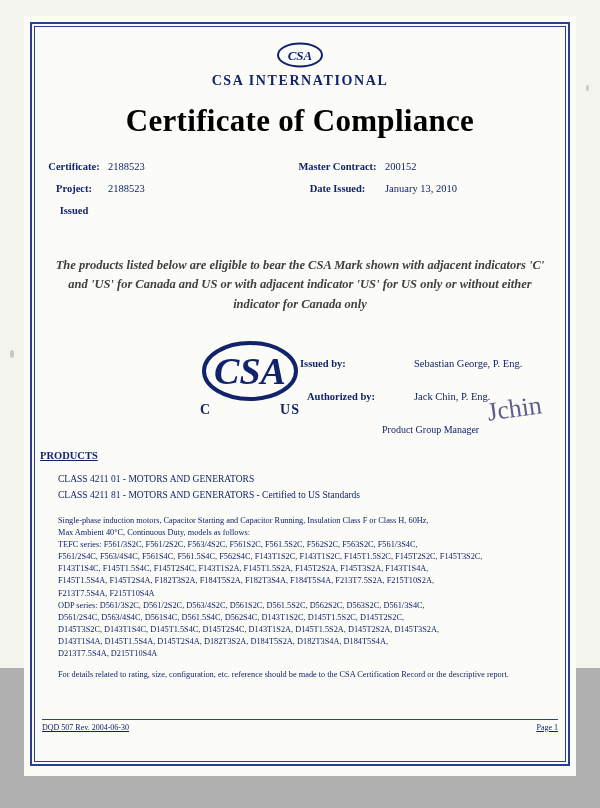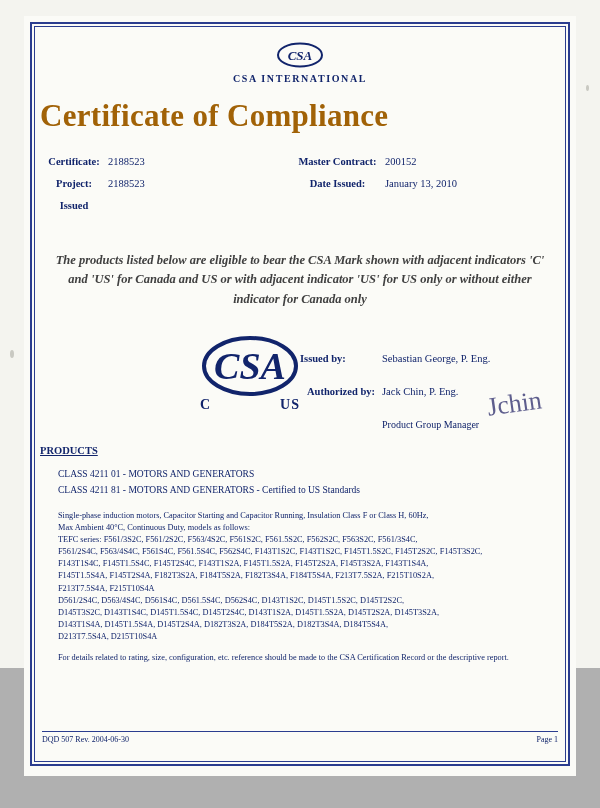--- a/index.html
+++ b/index.html
@@ -65,33 +65,33 @@
   .csa-oval {
     display: inline-block;
     position: relative;
     width: 48px;
     height: 26px;
   }
   .csa-oval svg { display: block; }
   .csa-intl {
     margin-top: 1px;
     font-family: "Liberation Serif", serif;
-    font-size: 10px;
+    font-size: 14px;
     letter-spacing: 1.6px;
     font-weight: bold;
     color: #11246b;
   }
 
   h1.title {
     margin: 14px 0 0 0;
-    text-align: left;
+    text-align: center;
     font-family: "Liberation Serif", serif;
     font-size: 31px;
     font-weight: bold;
-    color: #a16207;
+    color: #000000;
     letter-spacing: 0.3px;
   }
 
   .meta {
     margin-top: 22px;
     position: relative;
     font-size: 10.5px;
     color: #11246b;
   }
   .meta-row {
@@ -153,20 +153,21 @@
   .sig-block {
     position: absolute;
     right: 0;
     top: 18px;
     width: 260px;
     font-size: 10.5px;
   }
   .sig-row {
     display: flex;
     margin-bottom: 22px;
+    gap: 32px;
   }
   .sig-label {
     width: 82px;
     font-weight: bold;
   }
   .sig-row.second .sig-label { width: 82px; text-align: center; }
   .sig-name { }
   .sig-sub {
     margin-top: -18px;
     margin-left: 82px;
@@ -205,22 +206,23 @@
     line-height: 1.45;
     color: #11246b;
   }
   .body-text p { margin: 0; }
   .body-text .gap { margin-top: 9px; }
 
   .footer {
     position: absolute;
     left: 0;
     right: 0;
-    bottom: 12px;
+    bottom: 24px;
     padding: 0 2px;
+    text-decoration: underline;
   }
   .footer-rule {
     border-top: 1px solid #2b3d8f;
     margin-bottom: 3px;
   }
   .footer-row {
     display: flex;
     justify-content: space-between;
     font-size: 8px;
     color: #11246b;
@@ -321,20 +323,21 @@
     </div>
 
     <div class="body-text">
       <p>Single-phase induction motors, Capacitor Starting and Capacitor Running, Insulation Class F or Class H, 60Hz,</p>
       <p>Max Ambient 40°C, Continuous Duty,  models as follows:</p>
       <p>TEFC series: F561/3S2C, F561/2S2C, F563/4S2C, F561S2C, F561.5S2C, F562S2C, F563S2C, F561/3S4C,</p>
       <p>F561/2S4C, F563/4S4C, F561S4C, F561.5S4C, F562S4C, F143T1S2C, F143T1S2C, F145T1.5S2C, F145T2S2C, F145T3S2C,</p>
       <p>F143T1S4C, F145T1.5S4C, F145T2S4C, F143T1S2A, F145T1.5S2A, F145T2S2A, F145T3S2A, F143T1S4A,</p>
       <p>F145T1.5S4A, F145T2S4A, F182T3S2A, F184T5S2A, F182T3S4A, F184T5S4A, F213T7.5S2A, F215T10S2A,</p>
       <p>F213T7.5S4A, F215T10S4A</p>
+      <p>ODP series: D561/3S2C, D561/2S2C, D563/4S2C, D561S2C, D561.5S2C, D562S2C, D563S2C, D561/3S4C,</p>
       <p>D561/2S4C, D563/4S4C, D561S4C, D561.5S4C, D562S4C, D143T1S2C, D145T1.5S2C, D145T2S2C,</p>
       <p>D145T3S2C, D143T1S4C, D145T1.5S4C, D145T2S4C, D143T1S2A, D145T1.5S2A, D145T2S2A, D145T3S2A,</p>
       <p>D143T1S4A, D145T1.5S4A, D145T2S4A, D182T3S2A, D184T5S2A, D182T3S4A, D184T5S4A,</p>
       <p>D213T7.5S4A, D215T10S4A</p>
       <p></p>
       <p class="gap">For details related to rating, size, configuration, etc. reference should be made to the CSA Certification Record or the descriptive report.</p>
     </div>
 
     <div class="footer">
       <div class="footer-rule"></div>

